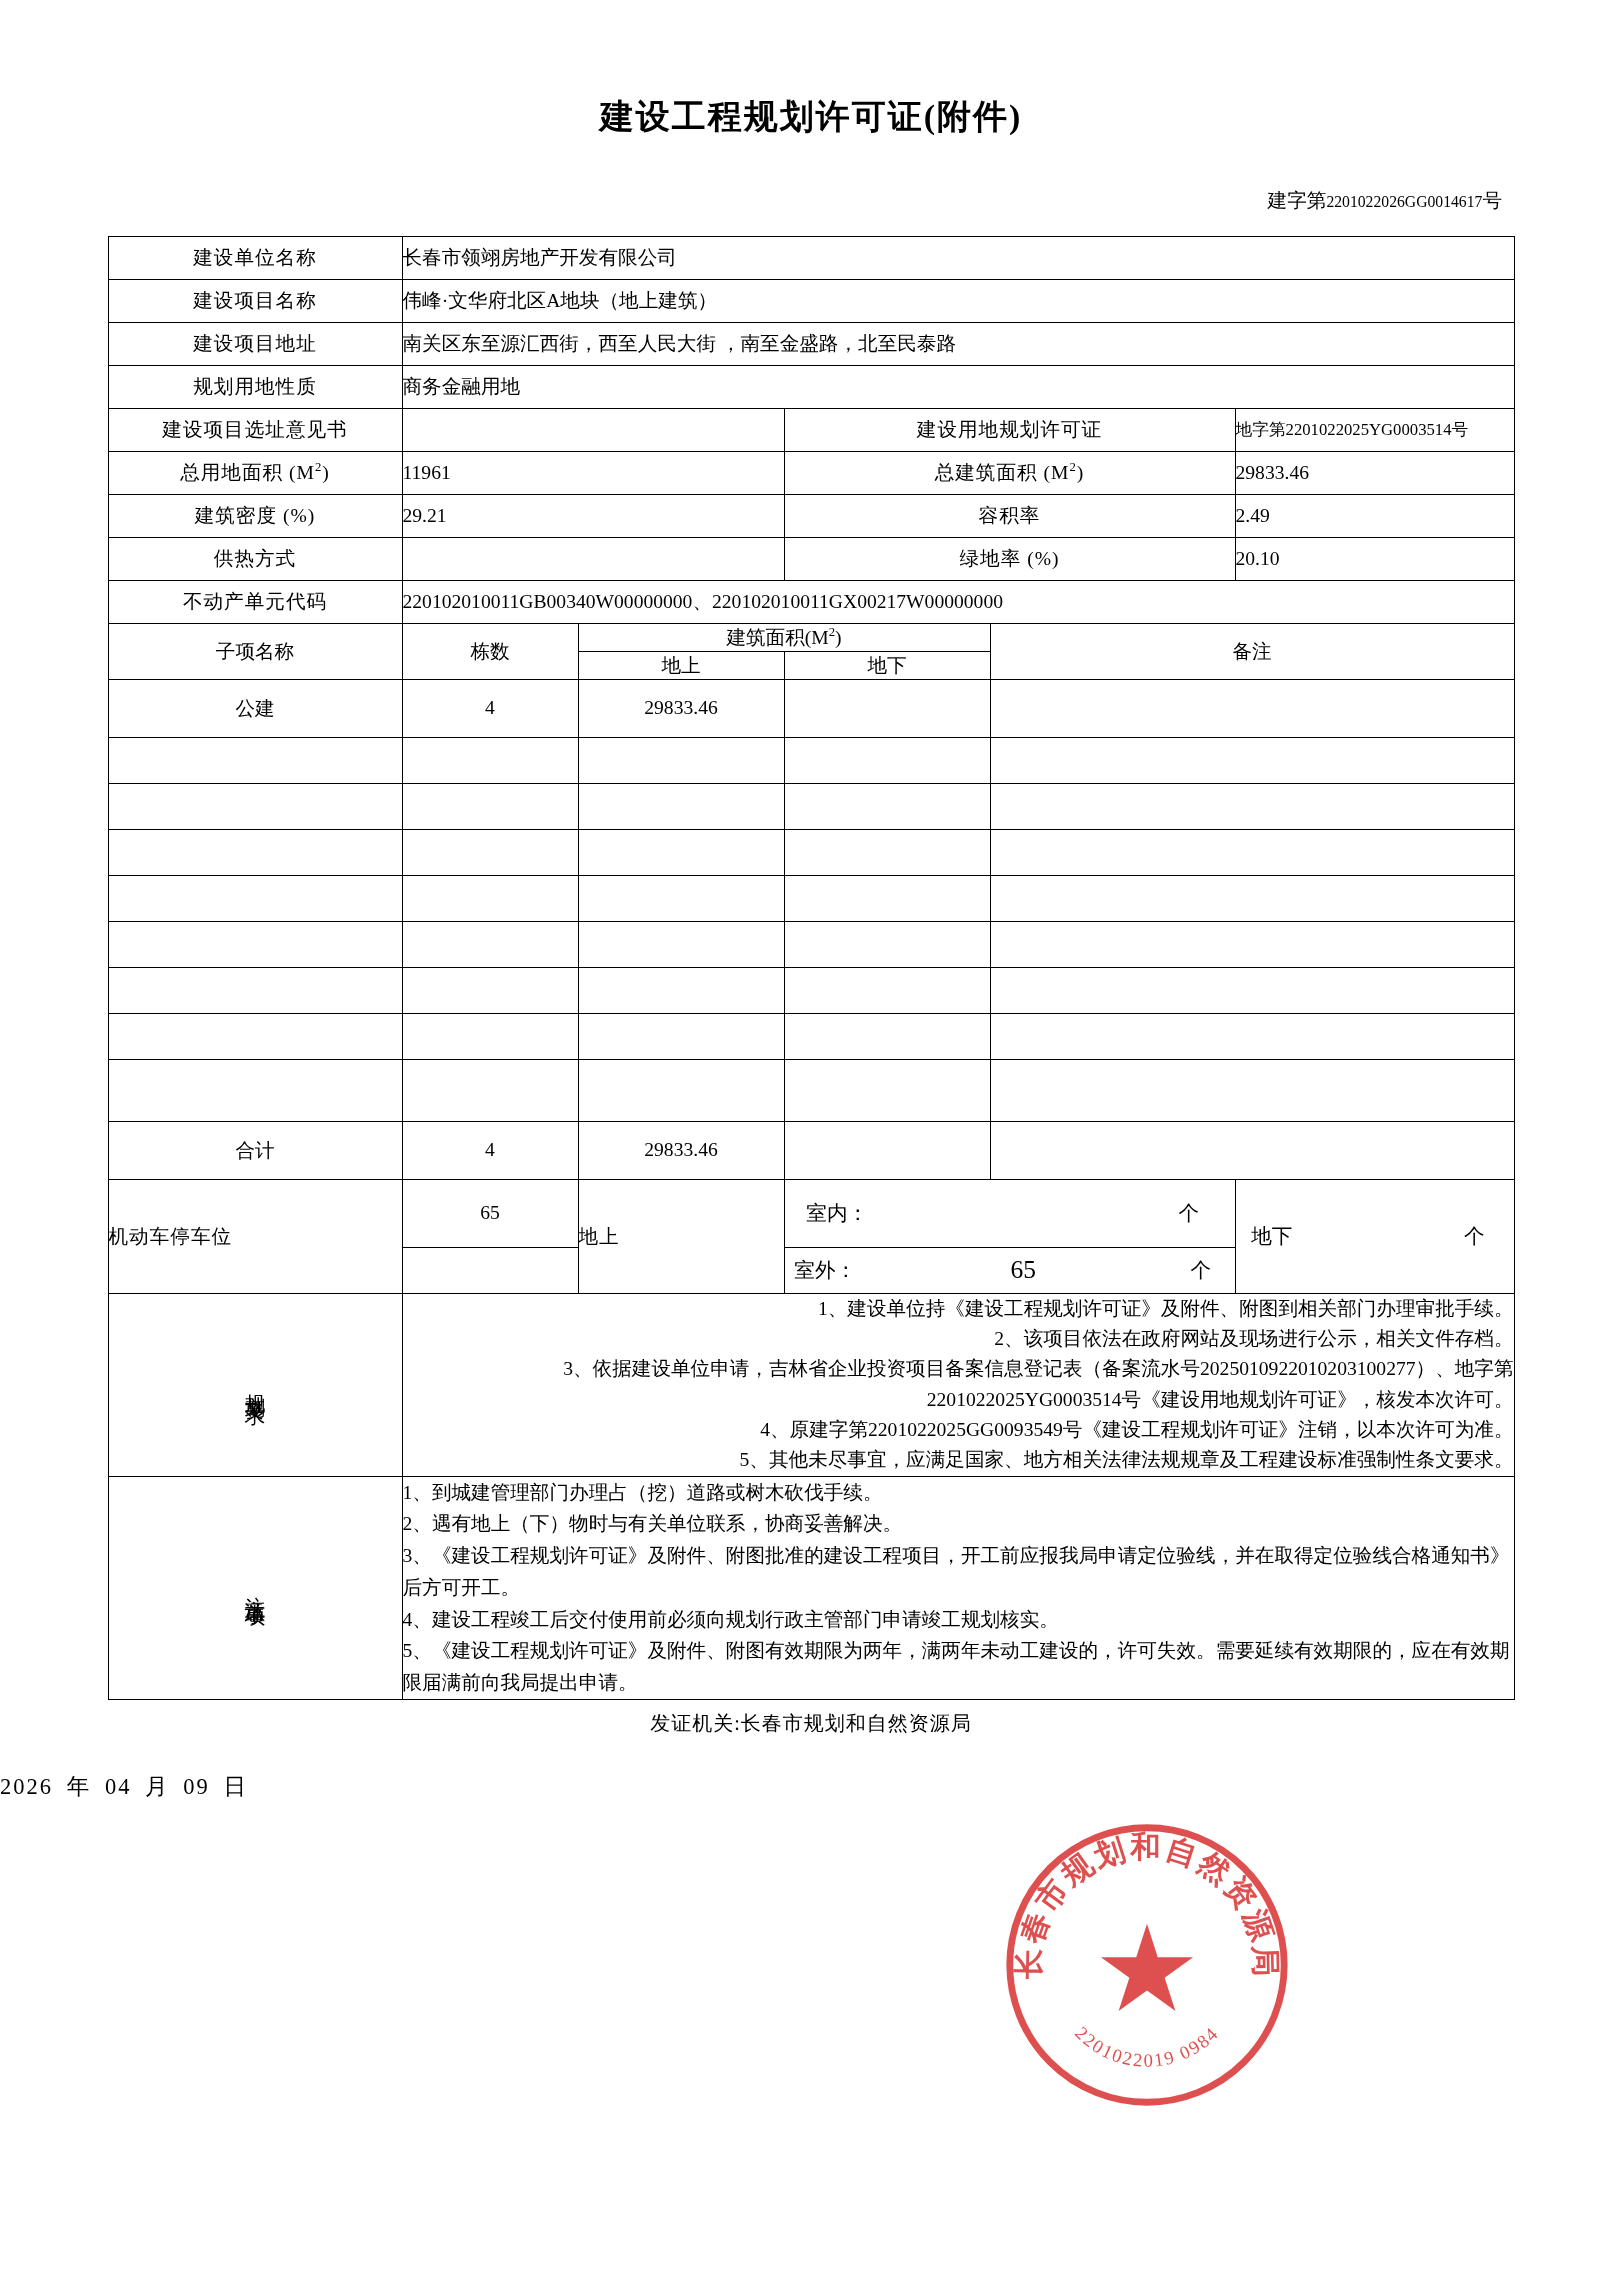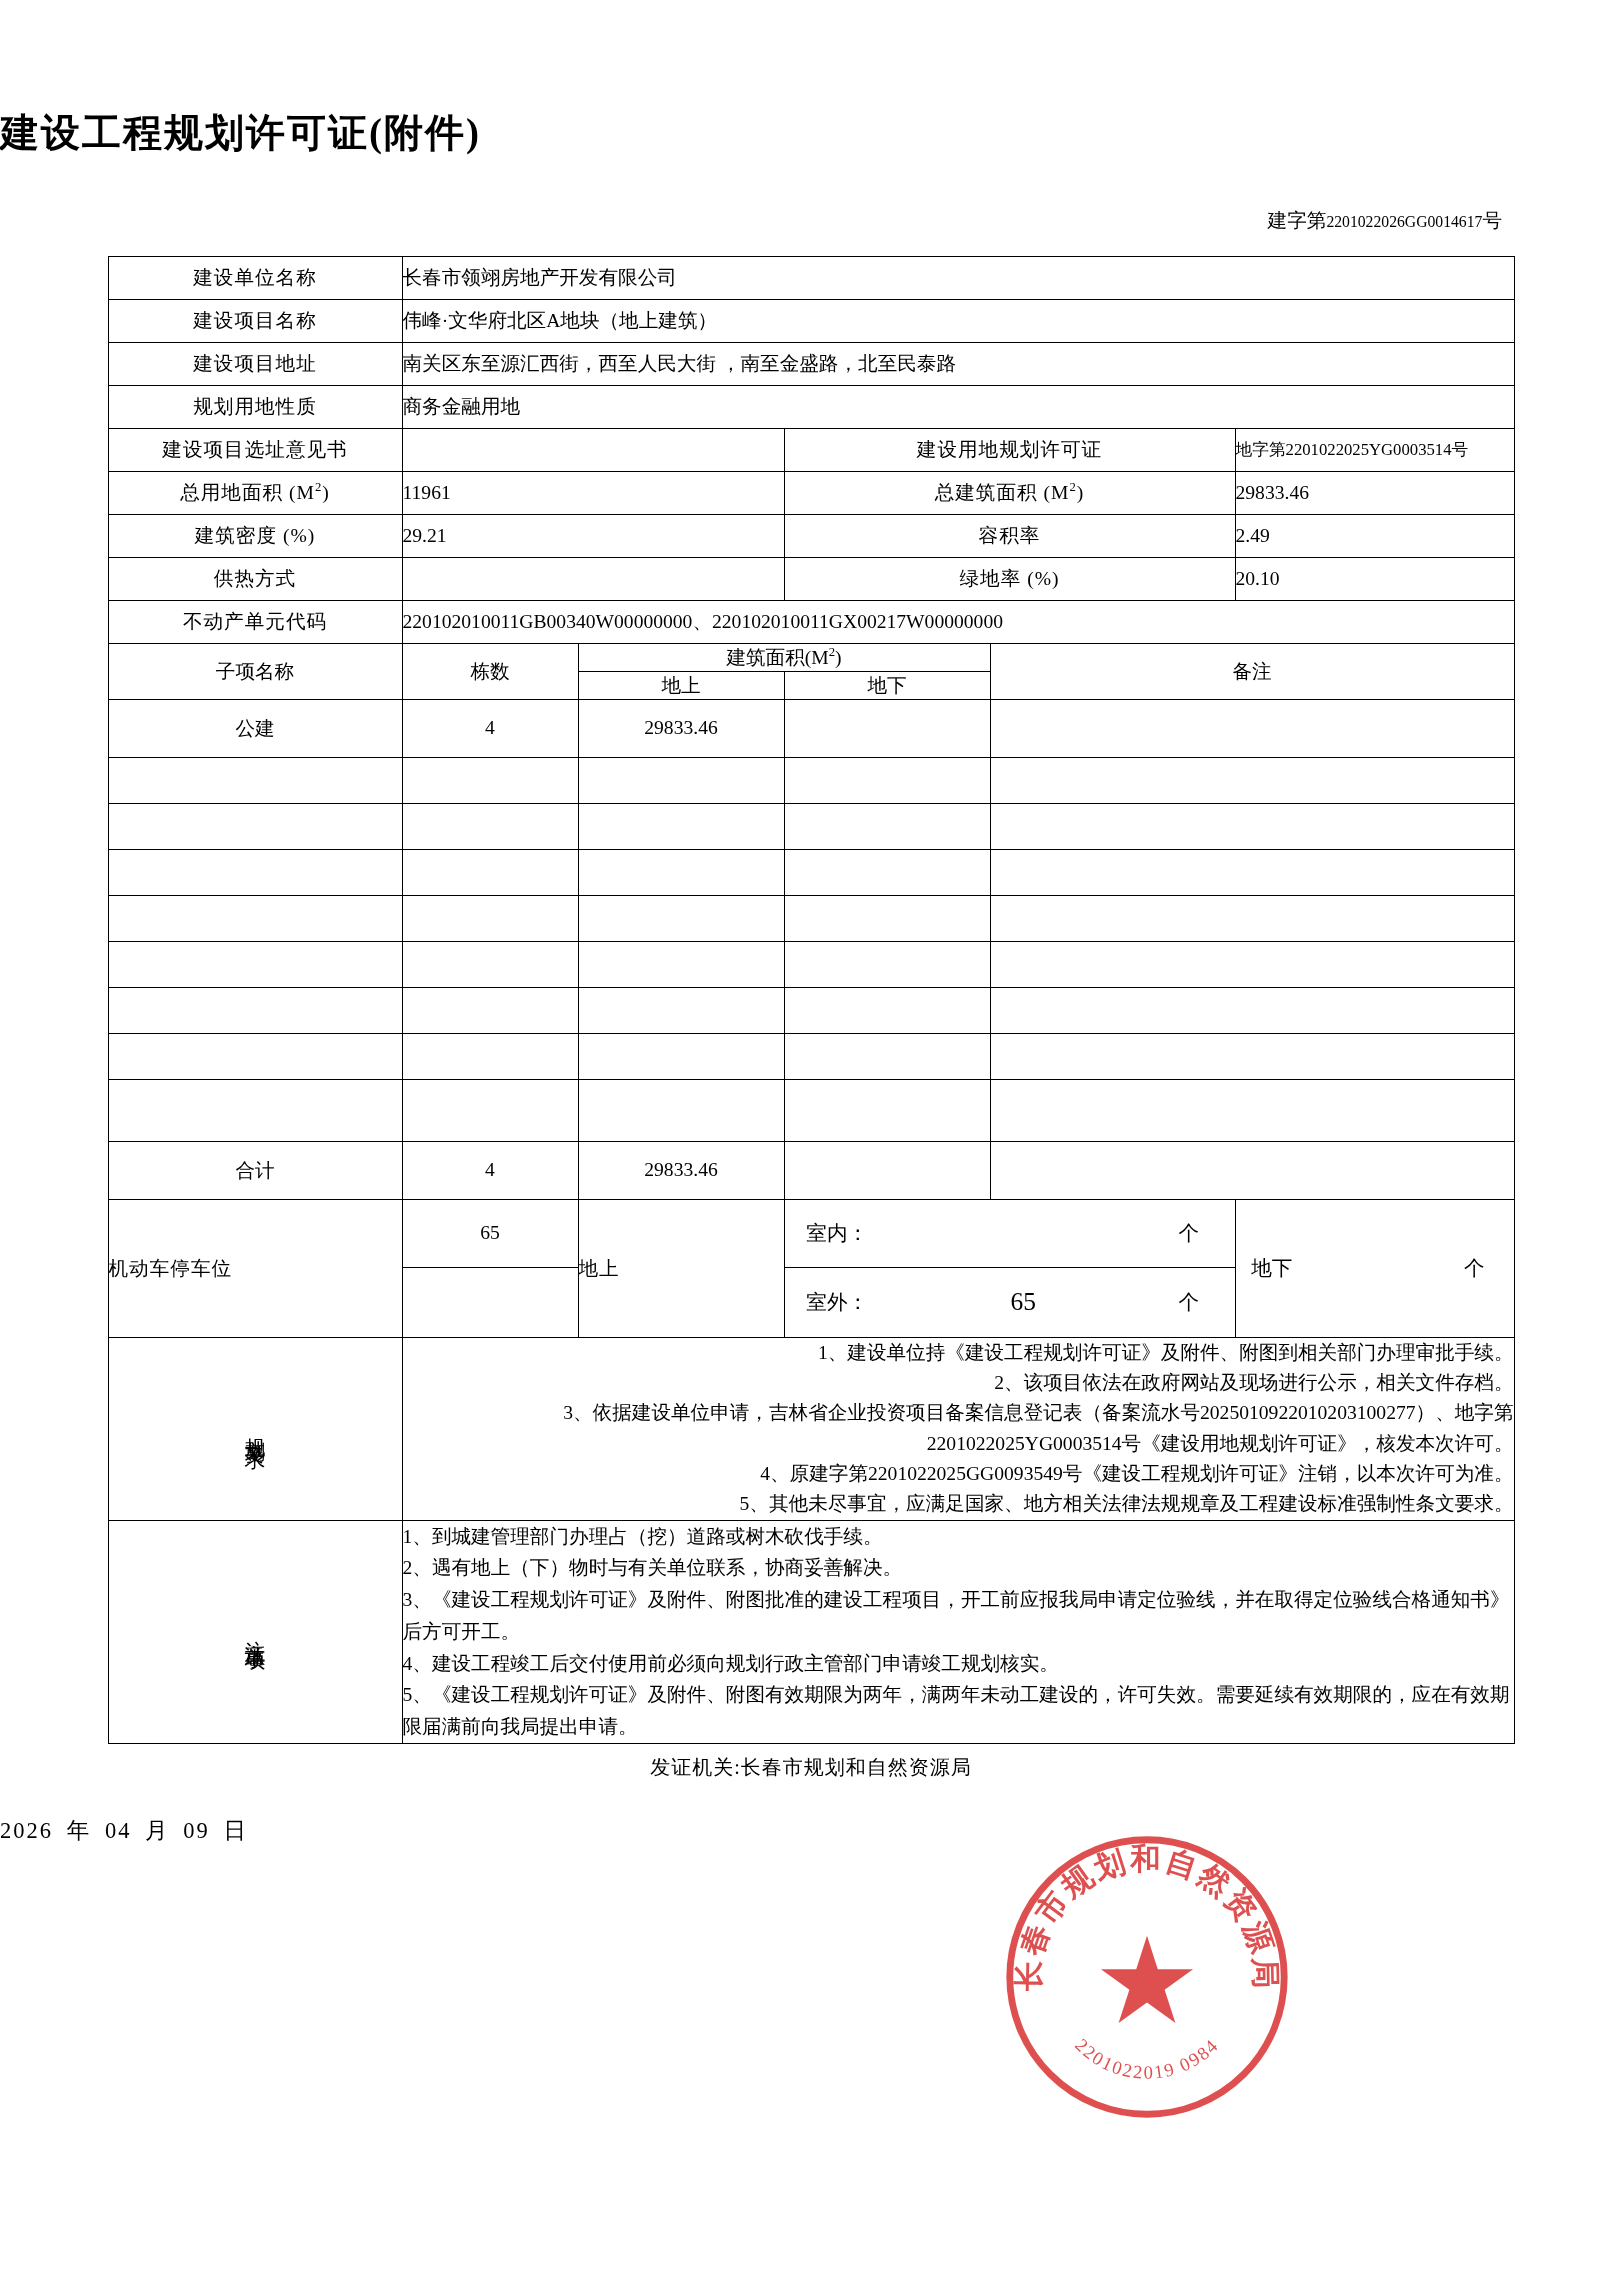--- a/index.html
+++ b/index.html
@@ -14,26 +14,25 @@
     color: #000;
     position: relative;
   }
   .page {
     position: relative;
     width: 1622px;
     height: 2294px;
     box-sizing: border-box;
   }
   .doc-title {
-    text-align: left;
-    font-size: 39px;
+    text-align: center;
+    font-size: 34px;
     font-weight: bold;
     letter-spacing: 2px;
     padding-top: 94px;
-    margin-top: 12px;
   }
   .permit-no {
     text-align: right;
     padding-right: 120px;
     margin-top: 47px;
     font-size: 19.6px;
   }
   .permit-no .num {
     font-size: 15.7px;
   }
@@ -320,21 +319,21 @@
         <td rowspan="2" style="padding:0">
           <div style="display:flex;align-items:center;height:86px;">
             <span style="font-size:20.6px;padding-left:15.7px;">地下</span>
             <span style="flex:1;text-align:center;font-size:23.5px;"></span>
             <span style="font-size:20.6px;padding-right:29px;">个</span>
           </div>
         </td>
       </tr>
       <tr>
         <td style="height:45px"></td>
-        <td colspan="2" style="padding:12px">
+        <td colspan="2" style="padding:0">
           <div style="display:flex;align-items:center;height:45px;">
             <span style="font-size:20.6px;padding-left:9.8px;">室外：</span>
             <span style="flex:1;text-align:center;font-size:25.5px;">65</span>
             <span style="font-size:20.6px;padding-right:23.5px;">个</span>
           </div>
         </td>
       </tr>
 
       <tr>
         <td style="width:176px;padding:0">

